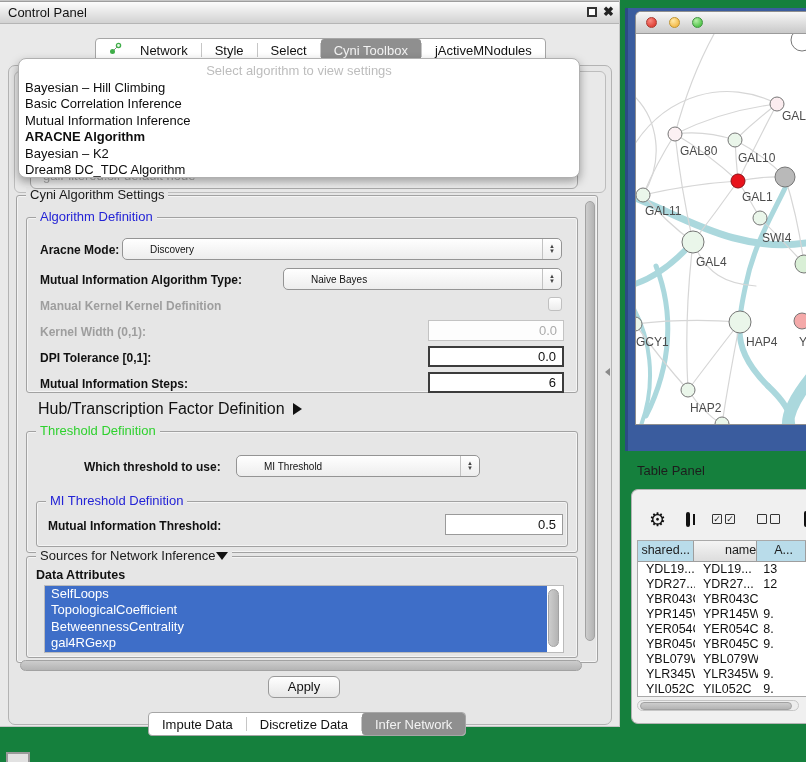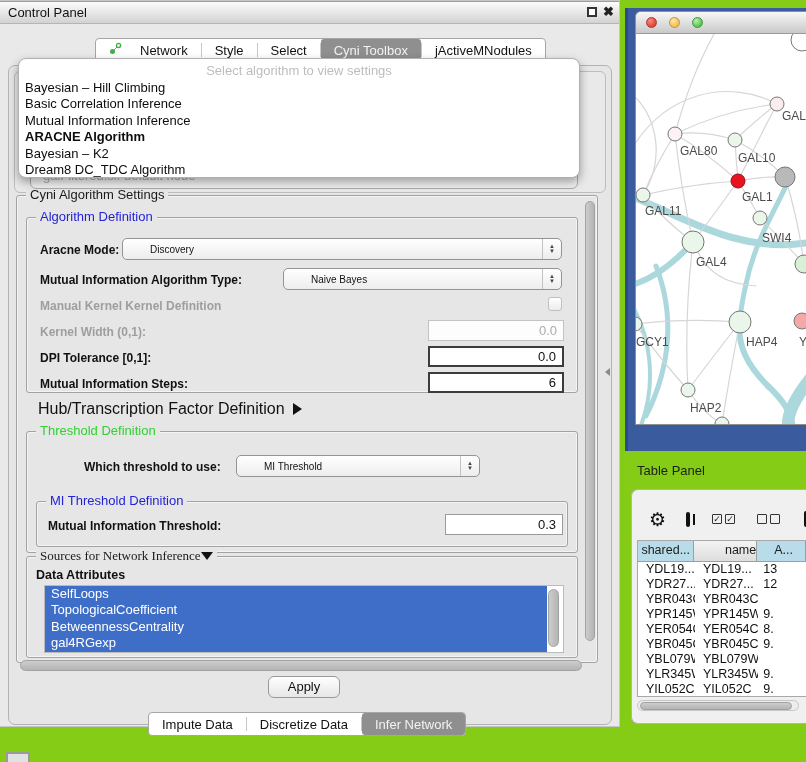--- a/index.html
+++ b/index.html
@@ -1,16 +1,16 @@
 <!DOCTYPE html>
 <html><head>
 <meta charset="utf-8">
 <style>
   html,body{margin:0;padding:0;background:#e9e9e9;font-family:"Liberation Sans",sans-serif;-webkit-font-smoothing:antialiased;}
-  #root{position:relative;width:806px;height:762px;background:#84cc16;overflow:hidden;font-size:13px;color:#1a1a1a;}
+  #root{position:relative;width:806px;height:762px;background:#15803d;overflow:hidden;font-size:13px;color:#1a1a1a;}
   .abs{position:absolute;}
   
   #cp-window{left:0;top:8;width:620px;height:727px;background:#e9e9e9;border:1px solid #c6c6c6;border-left:none;box-sizing:border-box;}
   #cp-titlebar{left:0;top:0;width:100%;height:23px;background:linear-gradient(#fcfcfc,#d2d2d2);border-top:1px solid #9d9d9d;border-bottom:1px solid #b5b5b5;box-sizing:border-box;display:flex;align-items:center;}
   #cp-title{margin-left:8px;font-size:13px;color:#111;}
   #cp-float{left:587px;top:5px;width:10px;height:10px;border:2px solid #333;box-sizing:border-box;background:#fff;}
   #cp-close{left:603px;top:2px;font-size:13px;font-weight:bold;color:#222;}
   
   .tabbar{display:flex;align-items:stretch;background:#fff;border:1px solid #a6a6a6;border-radius:4px;height:24px;box-sizing:border-box;}
   .tab{padding:0 13px;font-size:13px;display:flex;align-items:center;gap:18px;white-space:nowrap;color:#111;}
@@ -182,24 +182,24 @@
     </div>
     <span class="flabel" style="left:84px;top:459px;">Which threshold to use:</span>
     <div class="combo" style="left:236px;top:454px;width:244px;">
       <span class="cval">MI Threshold</span>
       <span class="carr">▲<br>▼</span>
     </div>
     <div class="abs groupbox" style="left:36px;top:500px;width:532px;height:46px;">
       <span class="gtitle blue">MI Threshold Definition</span>
     </div>
     <span class="flabel" style="left:48px;top:518px;">Mutual Information Threshold:</span>
-    <div class="tfield" style="left:445px;top:513px;width:118px;">0.3</div>
+    <div class="tfield" style="left:445px;top:513px;width:118px;">0.5</div>
 
     <div class="abs groupbox" style="left:26px;top:555px;width:552px;height:102px;">
-      <span class="gtitle" style="background:#e6e6e6;display:inline-flex;align-items:center;gap:0;font-family:Liberation Serif, serif;">
+      <span class="gtitle" style="background:#e6e6e6;display:inline-flex;align-items:center;gap:0;">
         <span>Sources for Network Inference</span>
         <span class="tri-down"></span>
       </span>
     </div>
     <span class="flabel" style="left:36px;top:567px;font-size:12.5px;">Data Attributes</span>
     <div id="attr-list" class="abs">
         <div class="attr-item sel">SelfLoops</div>
         <div class="attr-item sel">TopologicalCoefficient</div>
         <div class="attr-item sel">BetweennessCentrality</div>
         <div class="attr-item sel">gal4RGexp</div>

